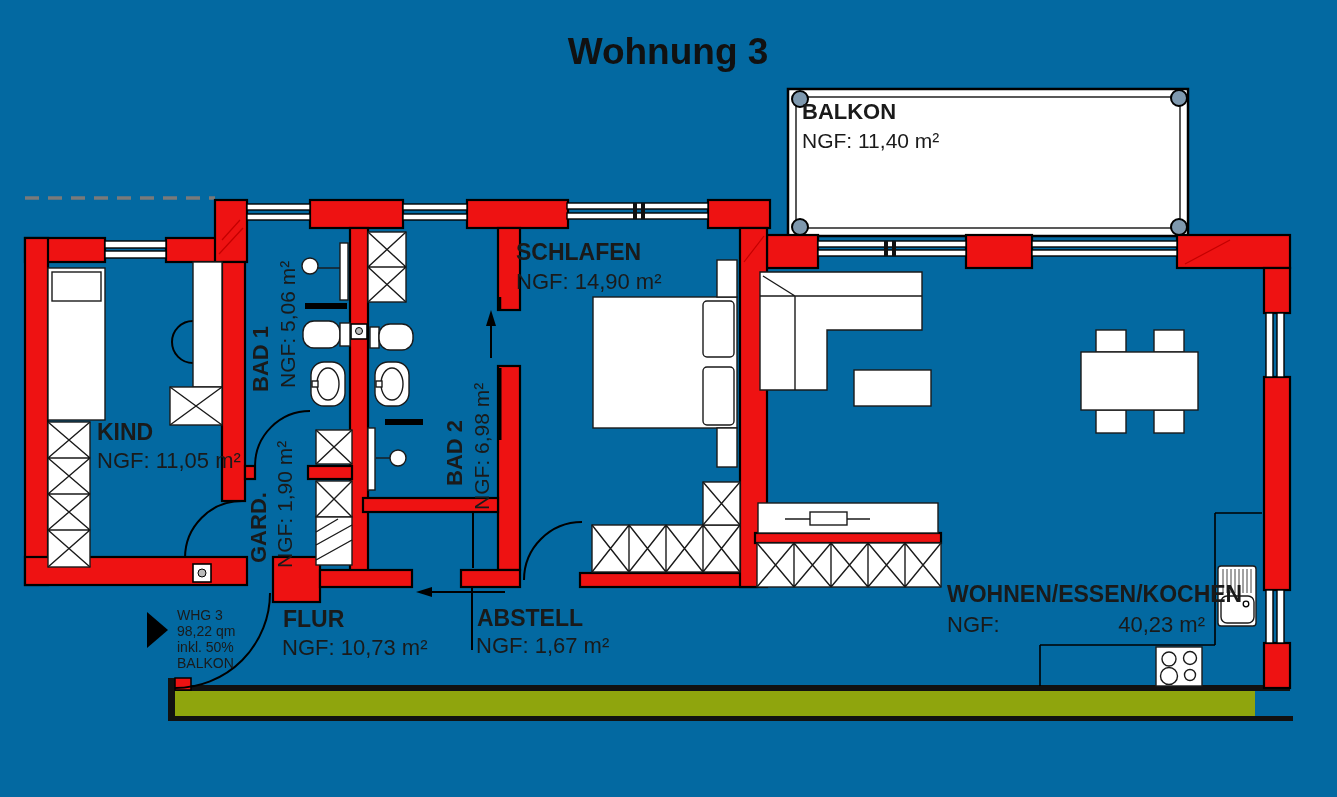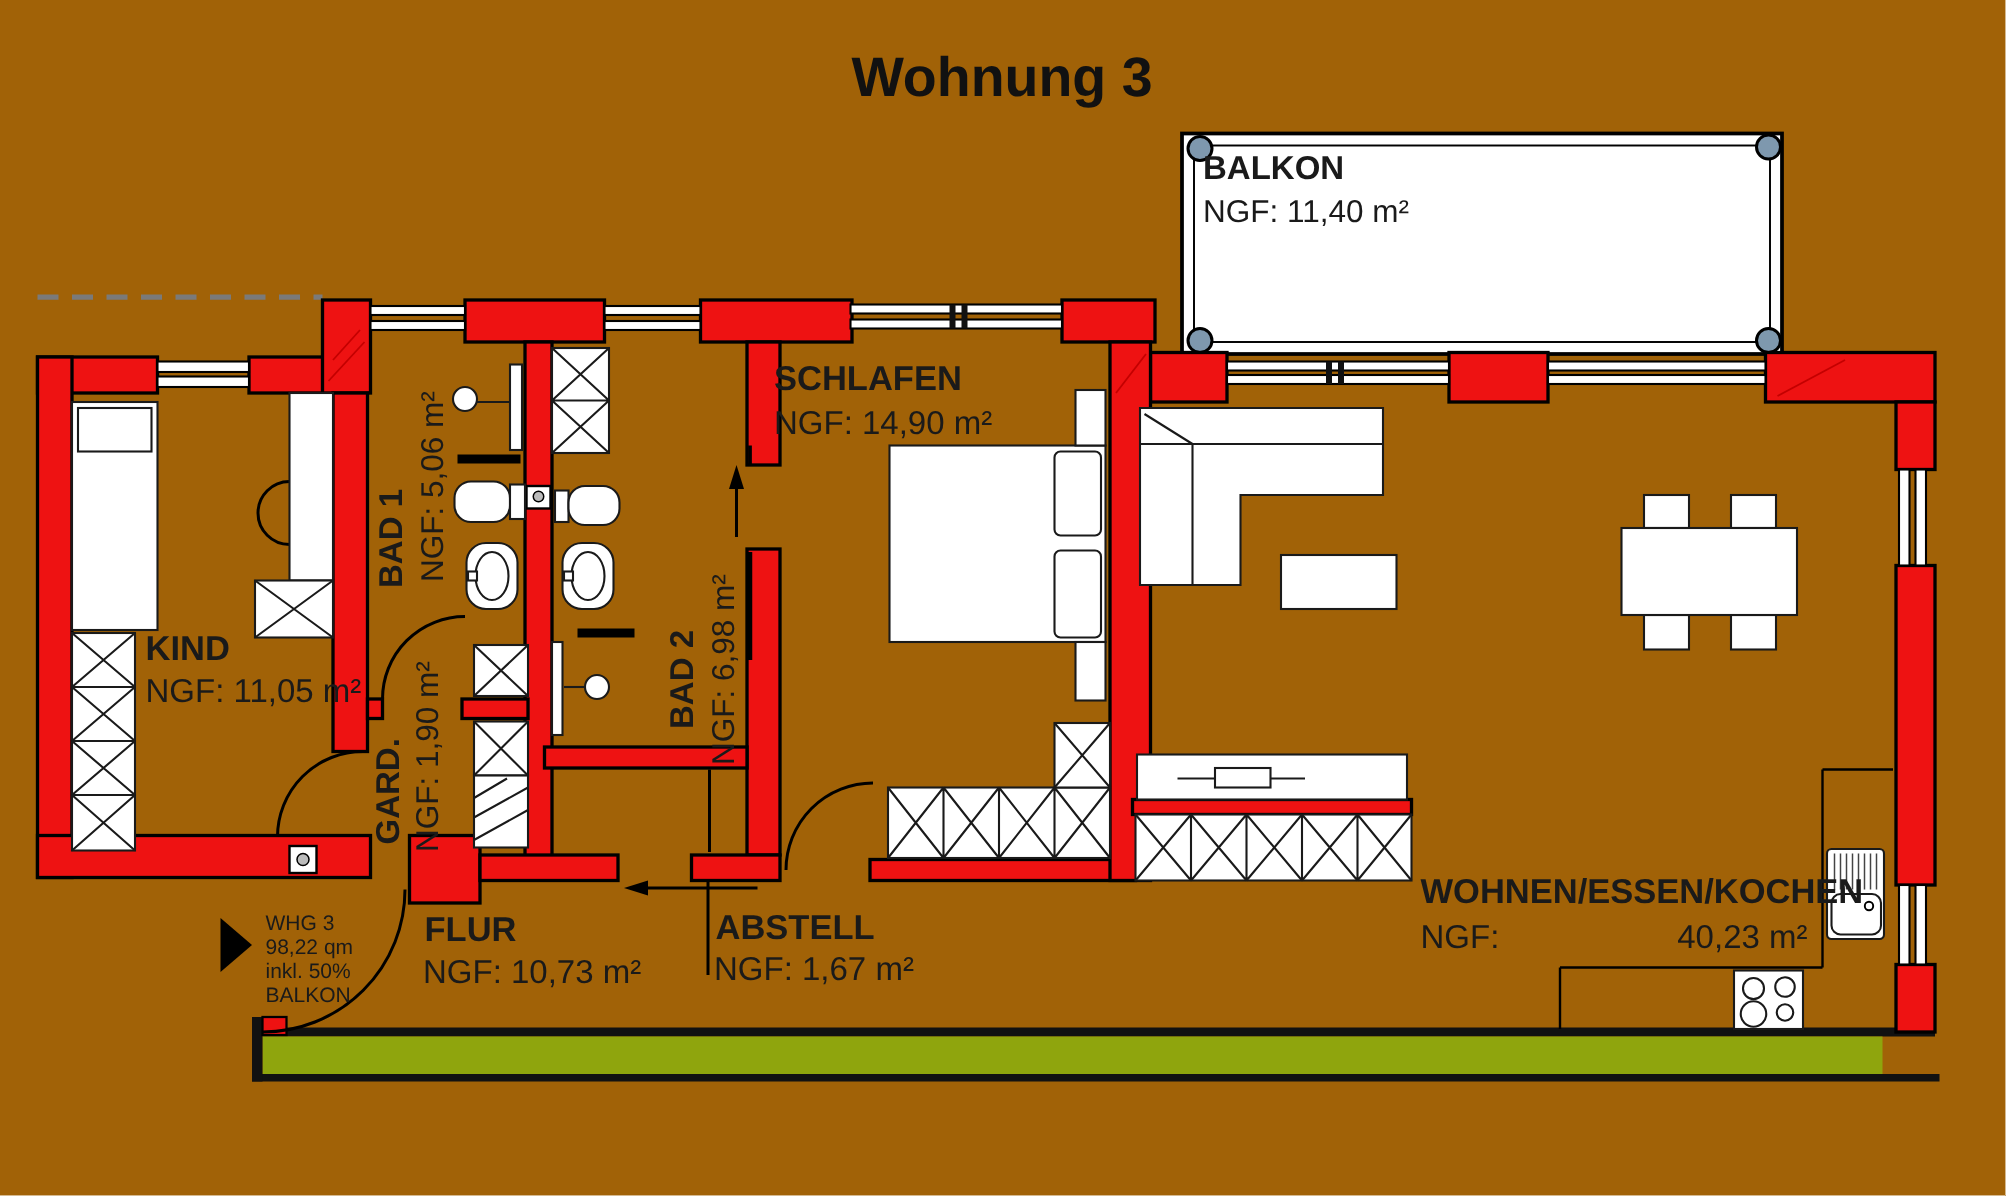--- a/index.html
+++ b/index.html
@@ -1,16 +1,16 @@
 <!DOCTYPE html>
 <html><head>
 <meta charset="utf-8">
 <style>
   html,body{margin:0;padding:0;background:#ffffff;}
-  .plan-wrap{position:relative;width:1337px;height:797px;background:#a16207;overflow:hidden;}
+  .plan-wrap{position:relative;width:1337px;height:797px;background:#0369a1;overflow:hidden;}
   svg{display:block;}
   text{font-family:"Liberation Sans","DejaVu Sans",sans-serif;fill:#1a1a1a;}
   .room-name{font-weight:bold;font-size:23px;}
   .room-area{font-size:22px;}
   .room-name-sm{font-weight:bold;font-size:22px;}
   .room-area-sm{font-size:21px;}
   .title-text{font-weight:bold;font-size:37px;fill:#111;}
   .whg-text{font-size:14px;}
   .furn{fill:#ffffff;stroke:#1a1a1a;stroke-width:1.4;}
   .furnline{stroke:#1a1a1a;stroke-width:1.4;fill:none;}

